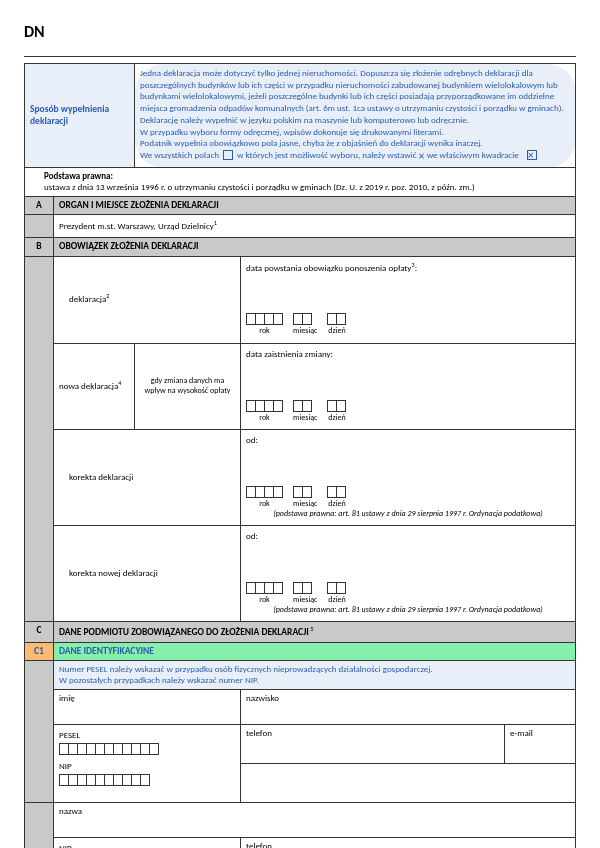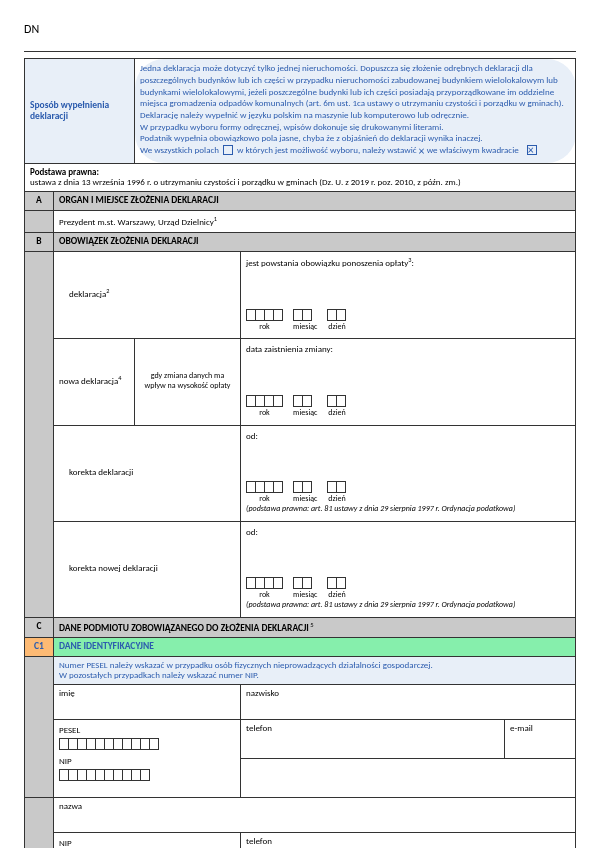--- a/index.html
+++ b/index.html
@@ -6,21 +6,21 @@
     font-family: Calibri, Arial, sans-serif;
     font-size: 9px;
     margin: 0;
     padding: 22px 24px;
     width: 600px;
     box-sizing: border-box;
     color: #000;
     line-height: 1.2;
     background: #fff;
   }
-  .dn { font-weight: normal; font-size: 12px; }
+  .dn { font-weight: bold; font-size: 16px; }
   .title {
     font-size: 9.5px;
     line-height: 1.25;
     margin-bottom: 6px;
     border-bottom: 1px solid #333;
     padding-bottom: 3px;
   }
   table {
     border-collapse: collapse;
     width: 100%;
@@ -96,21 +96,21 @@
     border: 1px solid #333;
     box-sizing: border-box;
     margin-left: -1px;
   }
   .cell:first-child { margin-left: 0; }
   .caption {
     text-align: center;
     font-size: 8px;
     margin-top: 1px;
   }
-  .italic { font-style: italic; font-size: 8px; }
+  .italic { font-style: italic; font-size: 8px; text-align: center; }
   .label-top { font-size: 9px; margin-bottom: 1px; }
   .footer {
     display: flex;
     justify-content: center;
     font-size: 8.5px;
     margin-top: 48px;
   }
   .row-pad { padding: 5px 5px 7px; }
   sup { font-size: 0.7em; }
 </style>
@@ -134,21 +134,21 @@
       <span>Podatnik wypełnia obowiązkowo pola jasne, chyba że z objaśnień do deklaracji wynika inaczej.</span><br>
       <span>We wszystkich polach</span>
       <span class="square"></span>
       <span> w których jest możliwość wyboru, należy wstawić </span><span style="display:inline-block;vertical-align:-2px;font-size:12px;color:#2c5cae">×</span>
       <span> we właściwym kwadracie</span>&nbsp;&nbsp;
       <span class="square filled"></span>
     </td>
   </tr>
 
   <tr>
-    <td colspan="6" style="padding:3px 5px">
+    <td colspan="6" style="padding:3px 19px">
       <b>Podstawa prawna:</b><br>
       <span>ustawa z dnia 13 września 1996 r. o utrzymaniu czystości i porządku w gminach (Dz. U. z 2019 r. poz. 2010, z późn. zm.)</span>
     </td>
   </tr>
 
   <tr>
     <td class="section-letter">A</td>
     <td class="section-title" colspan="5">ORGAN I MIEJSCE ZŁOŻENIA DEKLARACJI</td>
   </tr>
   <tr>
@@ -162,21 +162,21 @@
     <td class="section-letter">B</td>
     <td class="section-title" colspan="5">OBOWIĄZEK ZŁOŻENIA DEKLARACJI</td>
   </tr>
 
   <tr>
     <td class="grey-tall" rowspan="4"></td>
     <td colspan="2" class="row-pad" style="vertical-align:middle;height:40px;width:175px">
       <div style="padding-left:10px"><span>deklaracja</span><sup>2</sup></div>
     </td>
     <td colspan="3" class="row-pad">
-      <div class="label-top"><span>jest powstania obowiązku ponoszenia opłaty</span><sup>3</sup>:</div>
+      <div class="label-top"><span>data powstania obowiązku ponoszenia opłaty</span><sup>3</sup>:</div>
       <div style="margin-top:3px">
         <div class="digit-group"><div class="cells">
                 <div class="cell"></div>
                 <div class="cell"></div>
                 <div class="cell"></div>
                 <div class="cell"></div>
               </div><div class="caption">rok</div></div>
         <div class="digit-group"><div class="cells">
                 <div class="cell"></div>
                 <div class="cell"></div>

